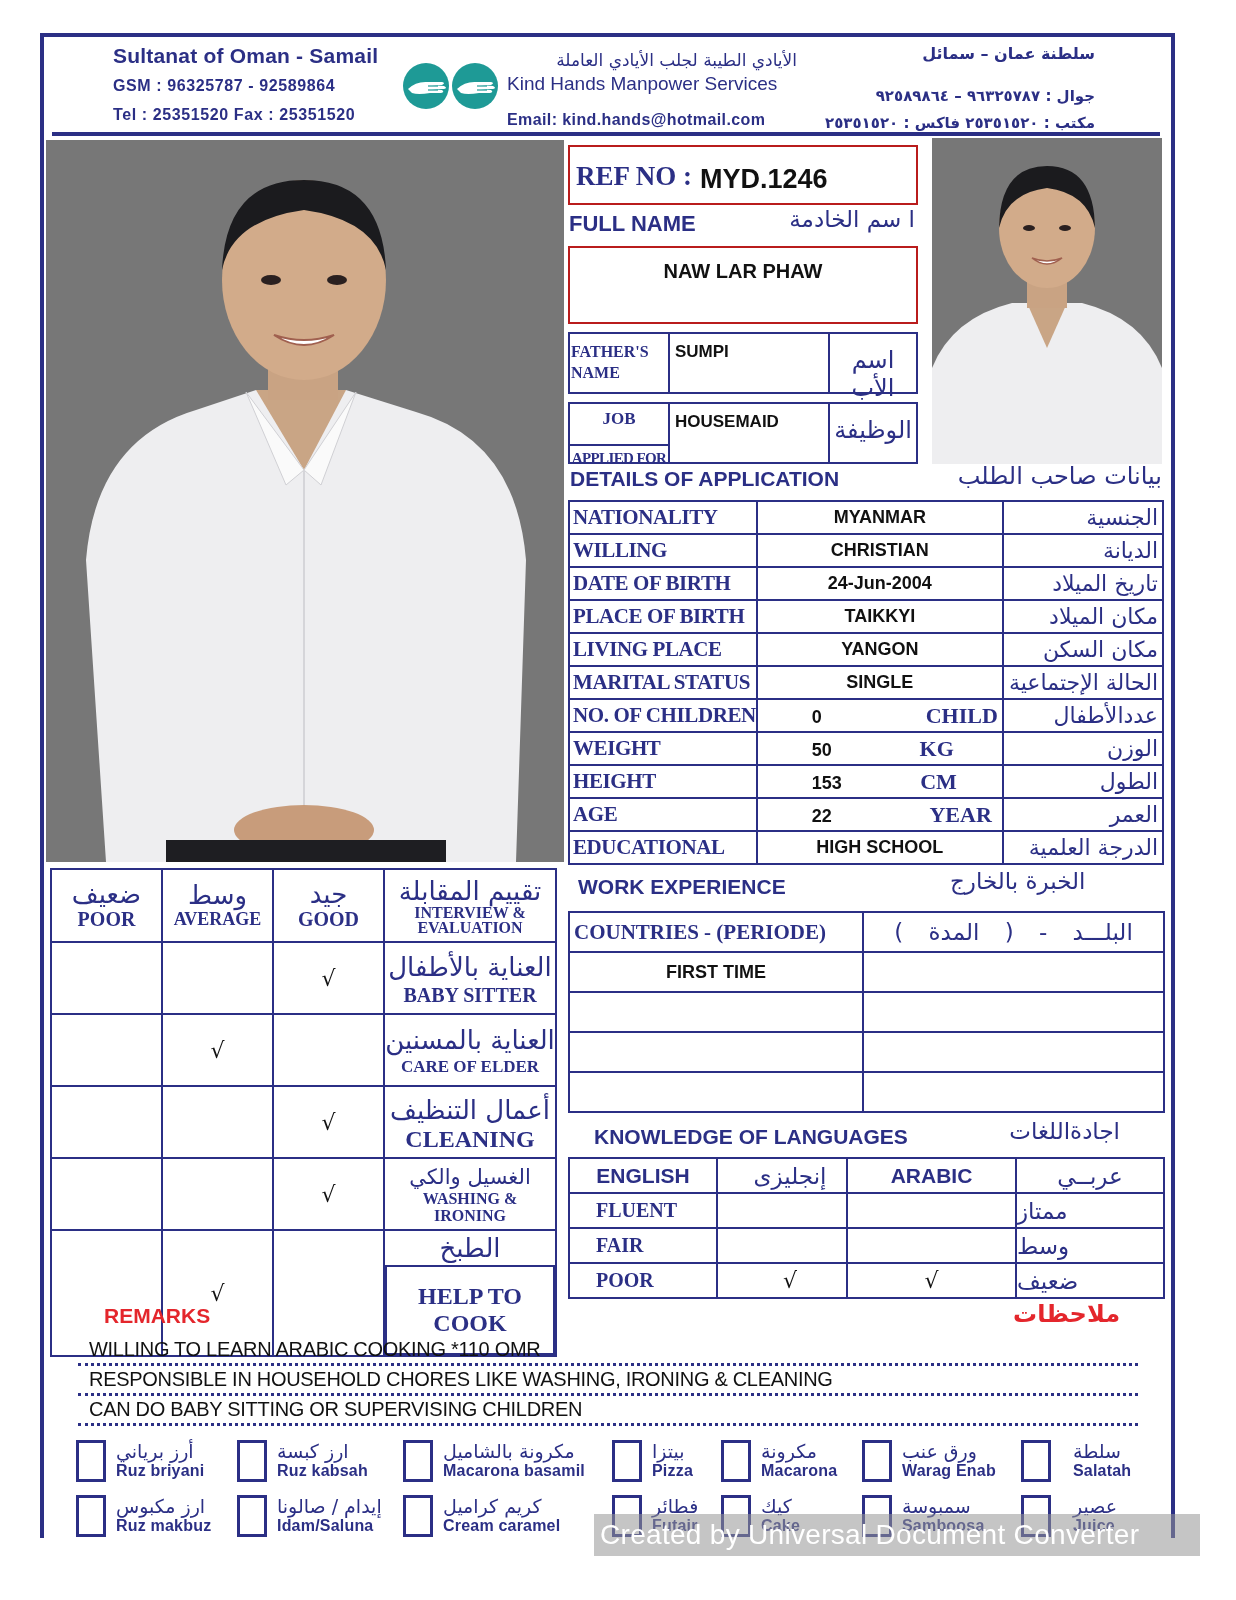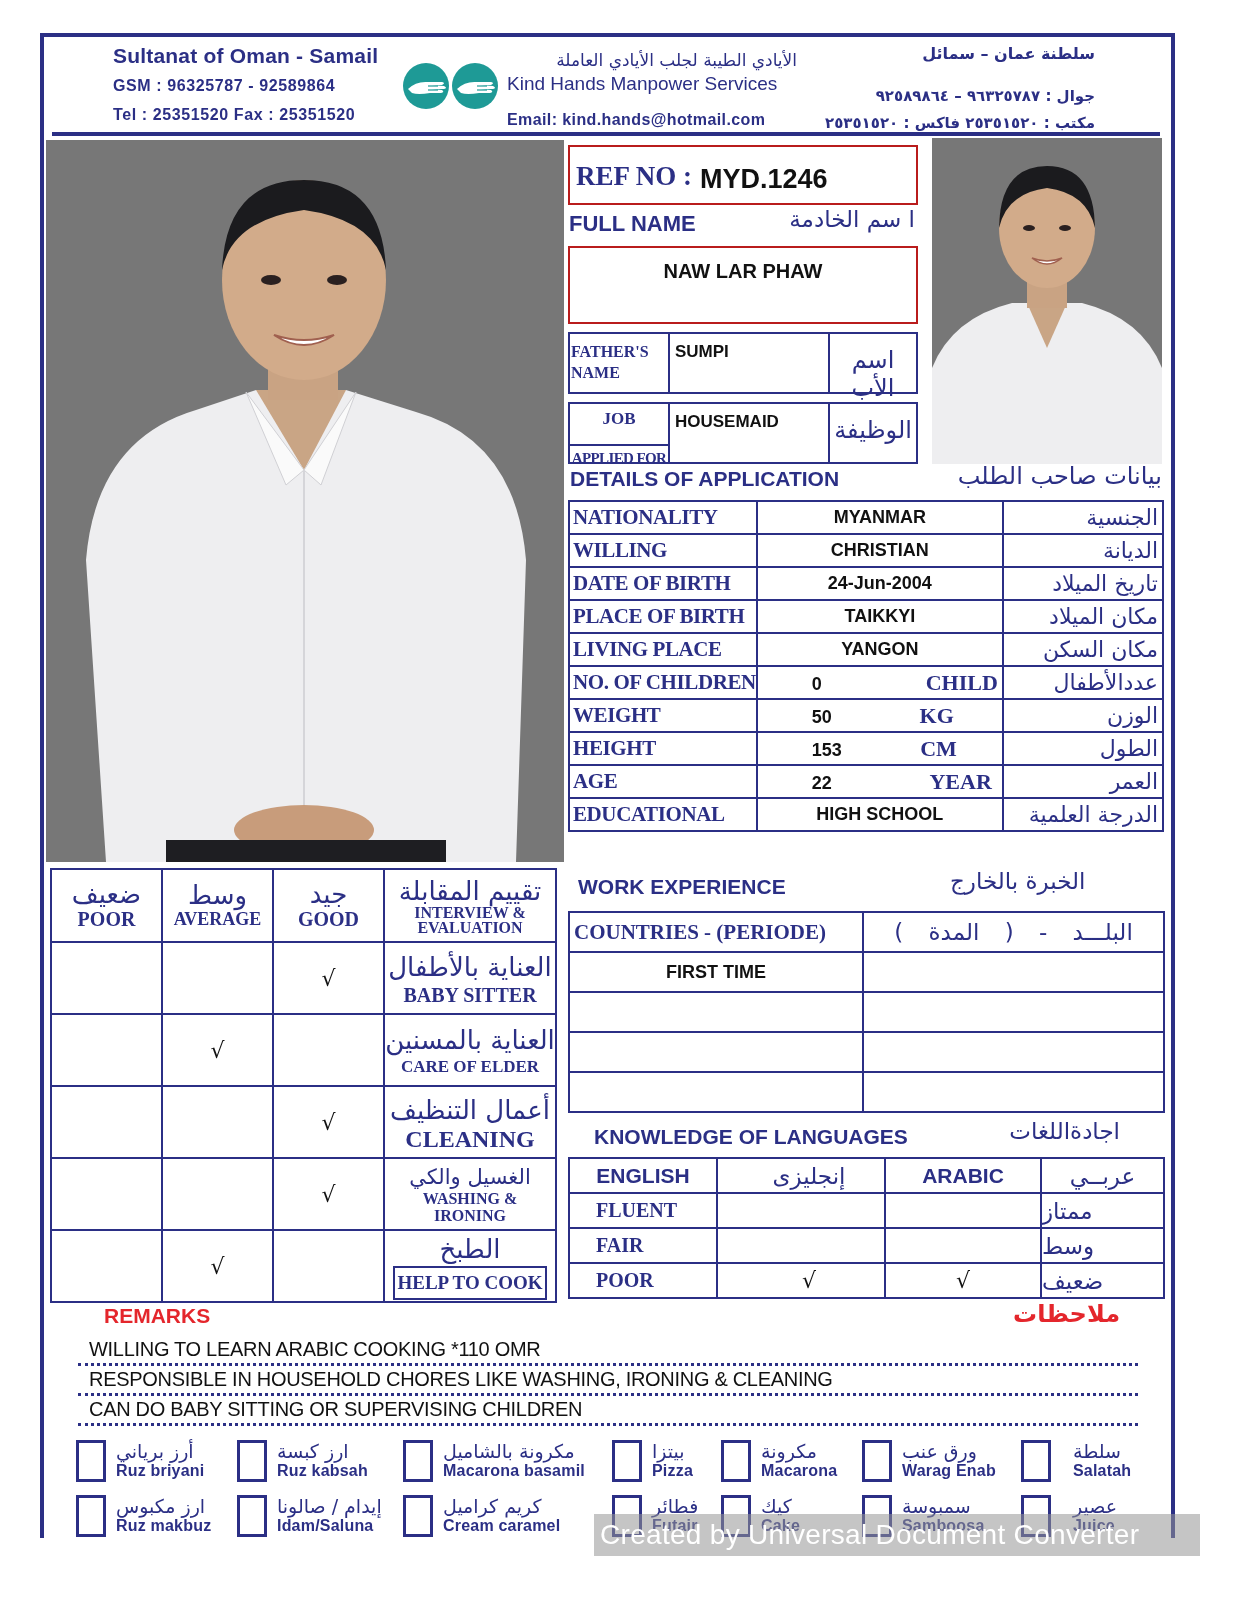--- a/index.html
+++ b/index.html
@@ -95,22 +95,22 @@
   .work-table .hd1 { font-size: 21px; padding-left: 4px; white-space: nowrap; }
   .work-table .hd2 { font-size: 23px; text-align: center; direction: rtl; font-family: "DejaVu Sans", sans-serif; word-spacing: 18px; }
   .work-table .v { text-align: center; font-size: 18px; font-weight: bold; color: #111; }
 
   
   .lang-title { position: absolute; left: 594px; top: 1125px; font-size: 21px; font-weight: bold; }
   .lang-ar { position: absolute; left: 960px; top: 1118px; width: 160px; text-align: right; font-size: 23px; }
   .lang-table { left: 568px; top: 1157px; width: 597px; }
   .lang-table td { height: 35px; }
   .lang-table .w1 { width: 148px; }
-  .lang-table .w2 { width: 168px; padding-left: 16px; }
-  .lang-table .w3 { width: 156px; }
+  .lang-table .w2 { width: 130px; padding-left: 16px; }
+  .lang-table .w3 { width: 169px; }
   .lang-table .en-b { font-size: 21px; font-weight: bold; text-align: center; }
   .lang-table .lev { font-size: 20px; padding-left: 26px; }
   .lang-table .ar-c { text-align: center; font-size: 23px; }
   .lang-table .ar-r { text-align: left; font-size: 23px; padding-right: 18px; }
   .lang-table .chk { text-align: center; }
 
   
   .remarks-title { position: absolute; left: 104px; top: 1304px; font-size: 21px; font-weight: bold; color: #e4262c; }
   .remarks-ar { position: absolute; left: 1000px; top: 1300px; width: 120px; text-align: right; font-size: 24px; font-weight: bold; color: #e4262c; }
   .remark-line { position: absolute; left: 78px; width: 1060px; height: 30px; border-bottom: 3px dotted #2b2f85; font-size: 20px; color: #111; padding-left: 11px; padding-top: 2px; letter-spacing: -0.3px; transform-origin: left; }
@@ -253,20 +253,25 @@
     <td class="lab serif navy">PLACE OF BIRTH</td>
     <td class="val">TAIKKYI</td>
     <td class="ar navy">مكان الميلاد</td>
   </tr>
   <tr>
     <td class="lab serif navy">LIVING PLACE</td>
     <td class="val">YANGON</td>
     <td class="ar navy">مكان السكن</td>
   </tr>
   <tr>
+    <td class="lab serif navy">MARITAL STATUS</td>
+    <td class="val">SINGLE</td>
+    <td class="ar navy">الحالة الإجتماعية</td>
+  </tr>
+  <tr>
     <td class="lab serif navy">NO. OF CHILDREN</td>
     <td class="val">
       <span class="val-left">0</span>
       <span class="unit">CHILD</span>
     </td>
     <td class="ar navy">عددالأطفال</td>
   </tr>
   <tr>
     <td class="lab serif navy">WEIGHT</td>
     <td class="val">
@@ -354,21 +359,21 @@
       <div class="ar" style="font-size:21px;line-height:26px">الغسيل والكي</div>
       <div class="skill-en-s serif" style="width:130px;margin:0 auto">WASHING &amp; IRONING</div>
     </td>
   </tr>
   <tr class="rw">
     <td><span class="check"></span></td>
     <td><span class="check">√</span></td>
     <td><span class="check"></span></td>
     <td class="navy">
       <div class="skill-ar ar">الطبخ</div>
-      <div class="serif" style="font-size:19px;border:2px solid #2b2f85;display:inline-block;padding:4px 2px">HELP TO COOK</div>
+      <div class="serif" style="font-size:24px;border:2px solid #2b2f85;display:inline-block;padding:16px 2px">HELP TO COOK</div>
     </td>
   </tr>
 </tbody>
   </table>
 
 <div class="work-title navy">WORK EXPERIENCE</div>
 <div class="work-ar ar navy">الخبرة بالخارج</div>
 <table class="grid work-table">
   <tbody>
       <tr>

